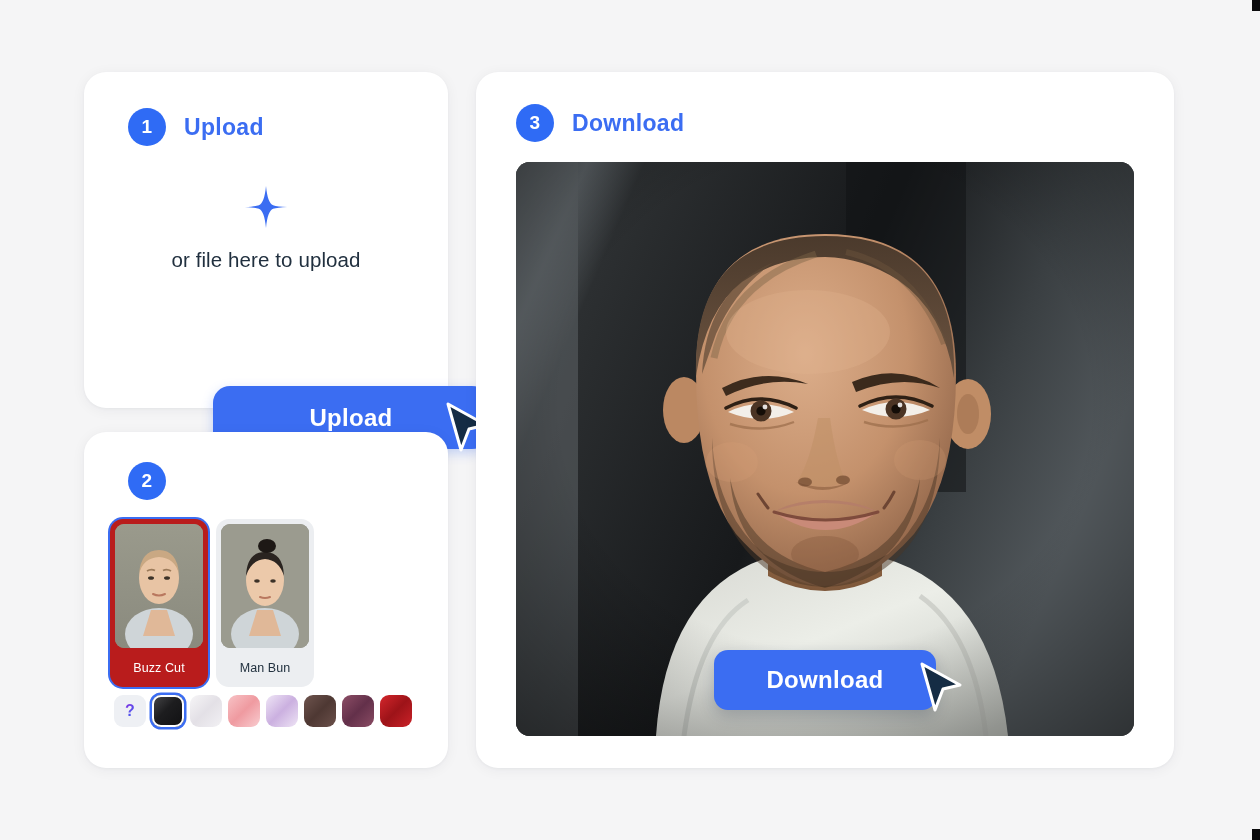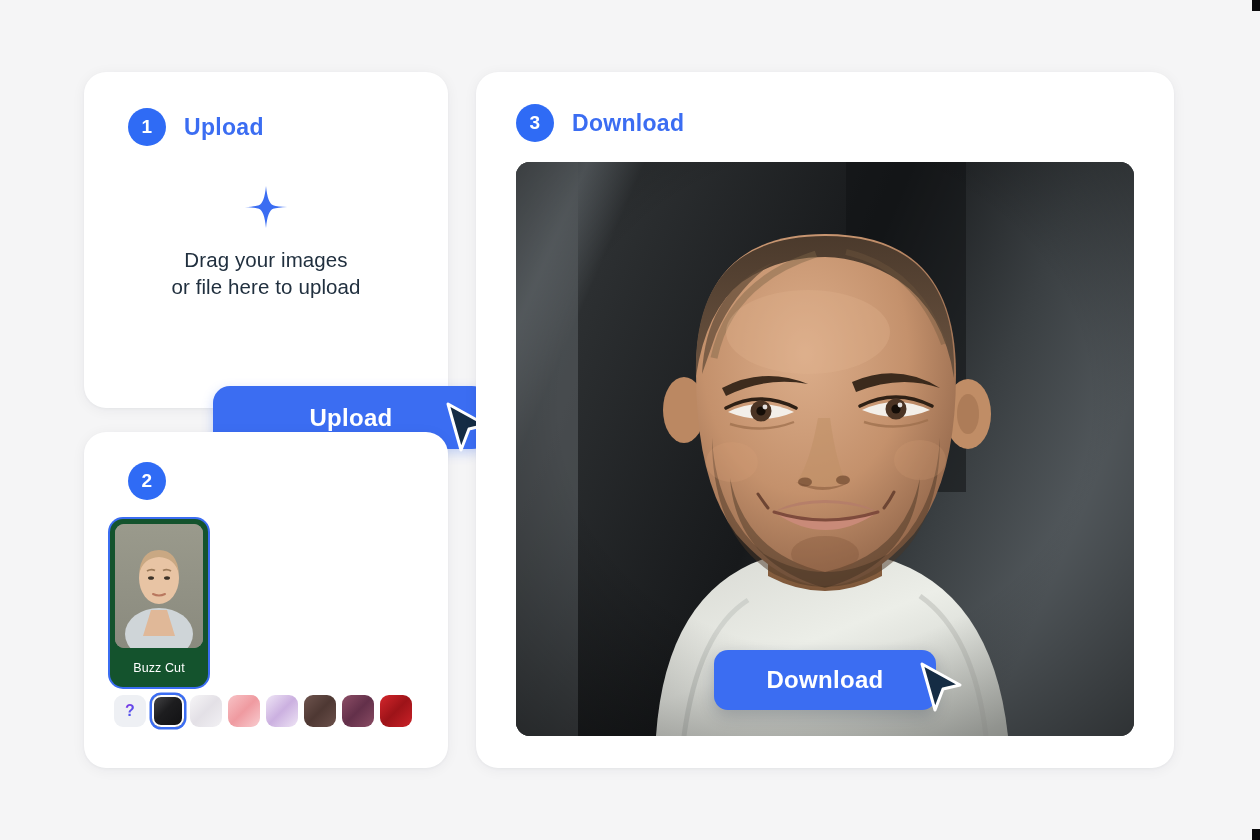--- a/index.html
+++ b/index.html
@@ -139,21 +139,21 @@
     border-radius: 13px;
     background: #eceef1;
     display: flex;
     flex-direction: column;
     align-items: center;
     overflow: hidden;
     cursor: pointer;
     position: relative;
   }
   .style-tile.selected {
-    background: #14532d;
+    background: #b91c1c;
     box-shadow: 0 0 0 2px #3b6df2;
     text-align: center;
   }
   .style-thumb {
     width: 88px;
     height: 124px;
     margin-top: 5px;
     border-radius: 9px;
     overflow: hidden;
     position: relative;
@@ -268,21 +268,20 @@
     <div class="step-head">
       <div class="step-badge">1</div>
       <div class="step-title">Upload</div>
     </div>
 
     <div class="drop-zone">
       <svg class="sparkle" viewBox="0 0 48 48">
         <path d="M24 2 C25.2 14.6 27.6 20.2 31.4 22.1 C34.4 23.1 39.4 23.6 46 24 C39.4 24.4 34.4 24.9 31.4 25.9 C27.6 27.8 25.2 33.4 24 46 C22.8 33.4 20.4 27.8 16.6 25.9 C13.6 24.9 8.6 24.4 2 24 C8.6 23.6 13.6 23.1 16.6 22.1 C20.4 20.2 22.8 14.6 24 2 Z" fill="#3b6df2"></path>
       </svg>
       <div class="drop-text">
-        <div>Drag your images</div>
         <div>or file here to upload</div>
       </div>
     </div>
 
     <button class="primary-btn" id="upload-button">Upload</button>
 
     <svg class="cursor" id="upload-cursor" viewBox="0 0 50 56">
       <path d="M6 4 L44 25 L27 29 L19 50 Z" fill="#152c44" stroke="#ffffff" stroke-width="3" stroke-linejoin="round"></path>
     </svg>
   </div>
@@ -313,20 +312,36 @@
           <ellipse cx="52" cy="54" rx="3" ry="1.8" fill="#3c3228"></ellipse>
           <path d="M32 47 q4 -2.5 8 -0.5" stroke="#9c7b5a" stroke-width="1.8" fill="none"></path>
           <path d="M48 46.5 q4 -2 8 0.5" stroke="#9c7b5a" stroke-width="1.8" fill="none"></path>
           <path d="M38 70 q6 3 12 0" stroke="#b9785f" stroke-width="2" fill="none" stroke-linecap="round"></path>
         </svg>
       </div>
       <div class="style-label">Buzz Cut</div>
     </div>
 
 
+    <div class="style-tile">
+      <div class="style-thumb">
+        <svg viewBox="0 0 88 124" width="88" height="124" preserveAspectRatio="xMidYMid slice">
+          <rect width="88" height="124" fill="#9b9b8f"></rect>
+          <ellipse cx="44" cy="110" rx="34" ry="26" fill="#cfd5d8"></ellipse>
+          <path d="M28 112 L36 86 L52 86 L60 112 Z" fill="#e0b898"></path>
+          <ellipse cx="44" cy="56" rx="19" ry="26" fill="#ecc9aa"></ellipse>
+          <path d="M25 52 Q26 28 44 28 Q62 28 63 52 Q58 36 44 35 Q30 36 25 52 Z" fill="#2a2420"></path>
+          <ellipse cx="46" cy="22" rx="9" ry="7" fill="#1d1815"></ellipse>
+          <ellipse cx="36" cy="57" rx="2.8" ry="1.7" fill="#3c3228"></ellipse>
+          <ellipse cx="52" cy="57" rx="2.8" ry="1.7" fill="#3c3228"></ellipse>
+          <path d="M39 73 q5 2 10 0" stroke="#b9785f" stroke-width="2" fill="none" stroke-linecap="round"></path>
+        </svg>
+      </div>
+      <div class="style-label">Man Bun</div>
+    </div>
   </div>
 
   <div class="swatch-row">
     <div class="swatch swatch-q">
       <span>?</span>
     </div>
     <div class="swatch sel" style="background:linear-gradient(135deg,#4a4a4c 0%,#1d1d1f 45%,#101012 100%)"></div>
     <div class="swatch" style="background:linear-gradient(135deg,#f6f5f7 0%,#e3e0e6 50%,#f2f1f4 100%)"></div>
     <div class="swatch" style="background:linear-gradient(135deg,#f8c3c6 0%,#ef9aa0 50%,#f9cdd0 100%)"></div>
     <div class="swatch" style="background:linear-gradient(135deg,#efe6f6 0%,#cbb0e0 50%,#eee4f5 100%)"></div>

